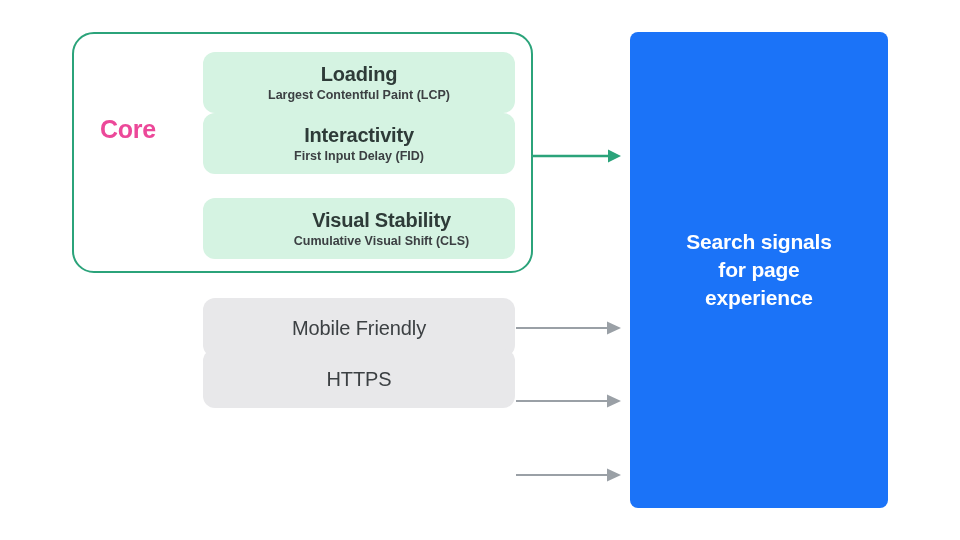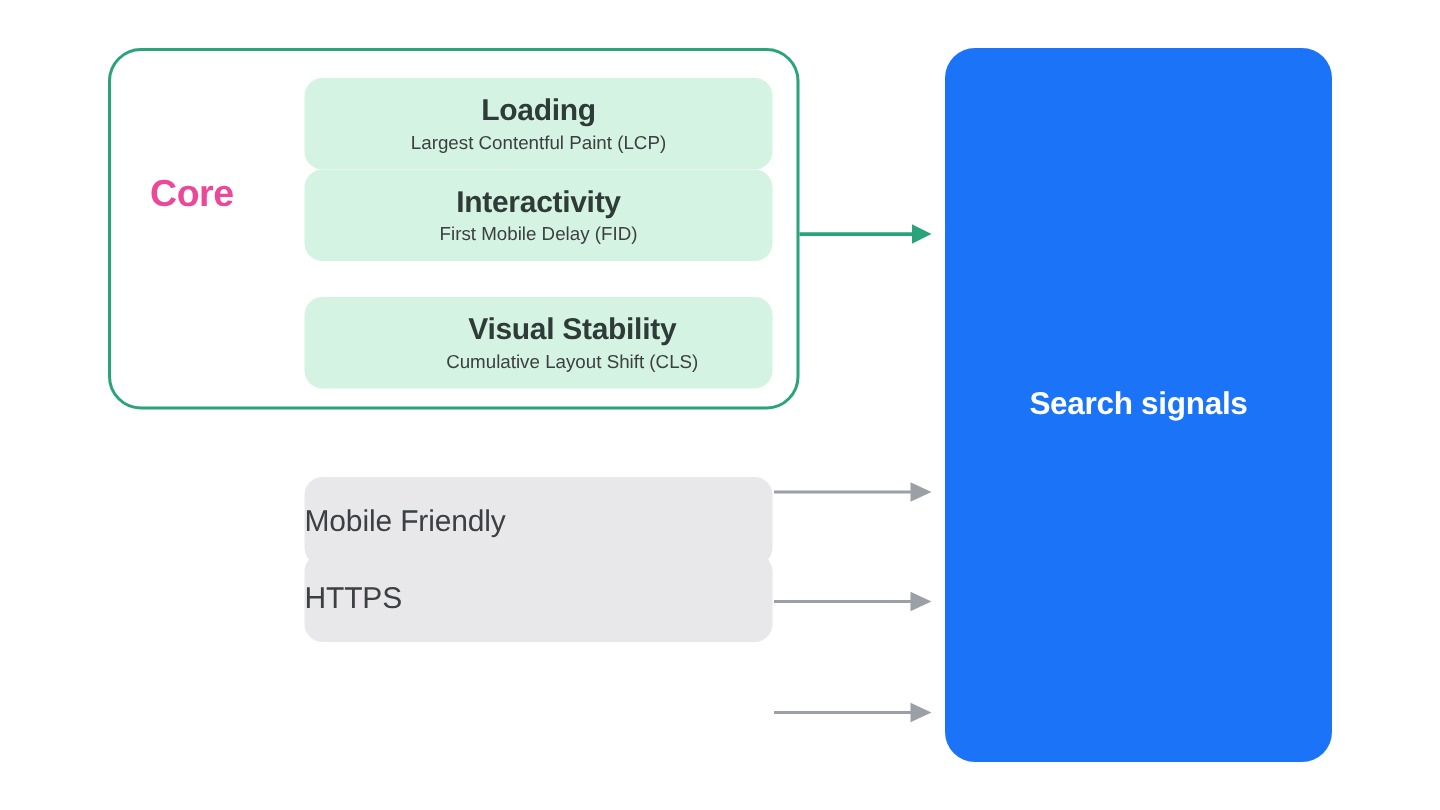--- a/index.html
+++ b/index.html
@@ -69,38 +69,37 @@
 
   .vital-title {
     font-size: 20px;
     font-weight: bold;
     color: #2E3B38;
     line-height: 24px;
     letter-spacing: -0.2px;
   }
   .vital-sub {
     font-size: 12.5px;
-    font-weight: normal;
+    font-weight: bold;
     color: #3C4043;
     line-height: 16px;
     margin-top: 1px;
   }
 
   
   .gray-card {
     position: absolute;
     left: 203px;
     width: 312px;
     height: 59px;
     background: #E8E8EA;
     border-radius: 12px;
     display: flex;
     align-items: center;
-    justify-content: flex-start;
-    margin-top: 20px;
+    justify-content: center;
   }
   .gray-card.g1 { top: 298px; }
   .gray-card.g2 { top: 349px; }
   .gray-card.g3 { top: 445px; }
 
   .gray-label {
     font-size: 20px;
     font-weight: normal;
     color: #3C4043;
     line-height: 24px;
@@ -108,21 +107,21 @@
   }
 
   
   .blue-box {
     position: absolute;
     left: 630px;
     top: 32px;
     width: 258px;
     height: 476px;
     background: #1B73F8;
-    border-radius: 20px;
+    border-radius: 8px;
     display: flex;
     align-items: center;
     justify-content: center;
   }
   .blue-text {
     color: #ffffff;
     font-size: 21px;
     font-weight: bold;
     line-height: 28px;
     text-align: center;
@@ -151,38 +150,40 @@
     <span>Core</span>
   </div>
 
   <div class="vital-card v1">
     <div class="vital-title">Loading</div>
     <div class="vital-sub">Largest Contentful Paint (LCP)</div>
   </div>
 
   <div class="vital-card v2">
     <div class="vital-title">Interactivity</div>
-    <div class="vital-sub">First Mobile Delay (FID)</div>
+    <div class="vital-sub">First Input Delay (FID)</div>
   </div>
 
   <div class="vital-card v3">
     <div class="vital-title">Visual Stability</div>
-    <div class="vital-sub">Cumulative Layout Shift (CLS)</div>
+    <div class="vital-sub">Cumulative Visual Shift (CLS)</div>
   </div>
 
   <div class="gray-card g1">
     <div class="gray-label">Mobile Friendly</div>
   </div>
   <div class="gray-card g2">
     <div class="gray-label">HTTPS</div>
   </div>
 
   <div class="blue-box">
     <div class="blue-text">
       <span>Search signals</span>
+      <span>for page</span>
+      <span>experience</span>
     </div>
   </div>
 
   <svg class="arrow-layer" viewBox="0 0 960 540" width="960" height="540">
 
     <g>
       <line x1="533" y1="156" x2="610" y2="156" stroke="#2BA37A" stroke-width="2.5"></line>
       <polygon points="608,149.5 621,156 608,162.5" fill="#2BA37A"></polygon>
     </g>
 

